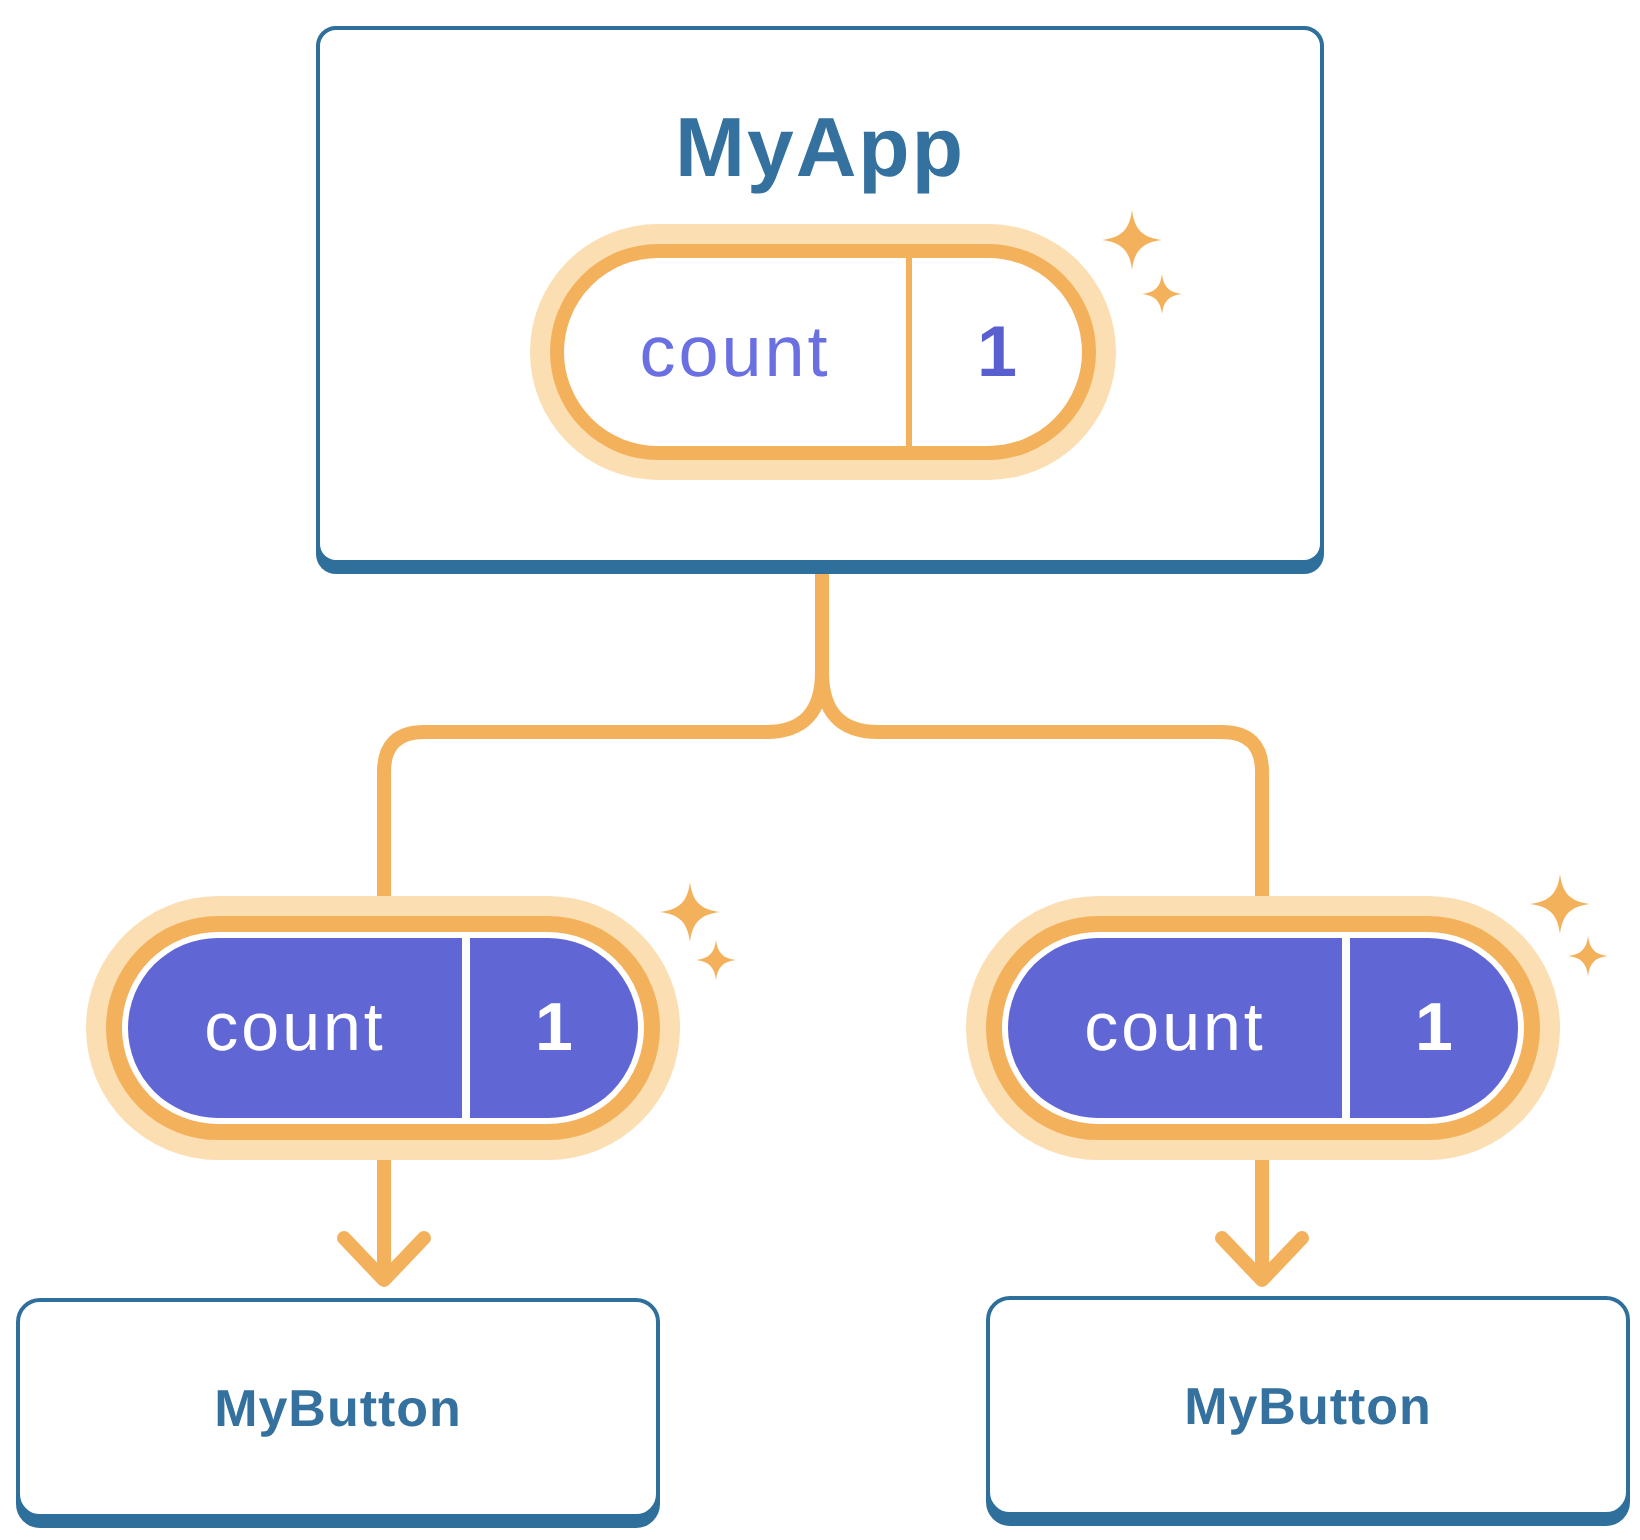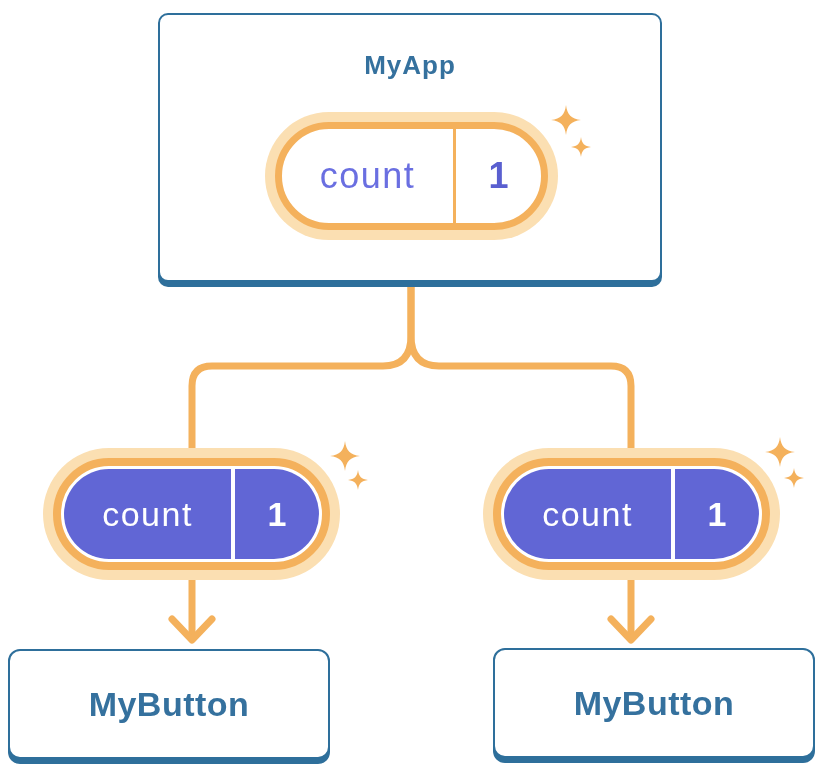--- a/index.html
+++ b/index.html
@@ -22,21 +22,21 @@
 
   .card{
     position:absolute;background:#ffffff;box-sizing:border-box;
     border:2px solid var(--blue-border);
     box-shadow:0 5px 0 var(--blue-border);
     z-index:1;
   }
   .root-card{left:158px;top:13px;width:504px;height:269px;border-radius:10px;}
   .root-title{
     position:absolute;top:35px;left:0;width:100%;text-align:center;
-    font-size:26px;font-weight:700;letter-spacing:1px;color:var(--blue-text);
+    font-size:42px;font-weight:700;letter-spacing:1px;color:var(--blue-text);
   }
 
   
   .root-pill{
     position:absolute;left:105px;top:97px;width:293px;height:128px;
     background:var(--orange-glow);border-radius:64px;padding:10px;box-sizing:border-box;
   }
   .root-pill-inner{
     height:100%;box-sizing:border-box;border:7px solid var(--orange);
     background:#ffffff;border-radius:54px;display:flex;overflow:hidden;
@@ -71,21 +71,21 @@
     font-size:34px;letter-spacing:1.5px;color:#ffffff;
   }
   .child-pill .divider{width:4px;background:#ffffff;}
   .child-pill .cell-value{
     width:84px;display:flex;align-items:center;justify-content:center;
     font-size:34px;font-weight:700;color:#ffffff;
   }
 
   .button-card{
     display:flex;align-items:center;justify-content:center;
-    border-radius:12px;font-size:34px;font-weight:700;letter-spacing:0.5px;
+    border-radius:12px;font-size:26px;font-weight:700;letter-spacing:0.5px;
     color:var(--blue-text);
   }
   .button-card.pos-left{left:8px;top:649px;width:322px;height:110px;}
   .button-card.pos-right{left:493px;top:648px;width:322px;height:110px;}
 
   .connector{stroke:var(--orange);stroke-width:7;fill:none;stroke-linecap:round;stroke-linejoin:round;}
   .sparkle{fill:var(--orange);}
 </style>
 </head>
 <body>

